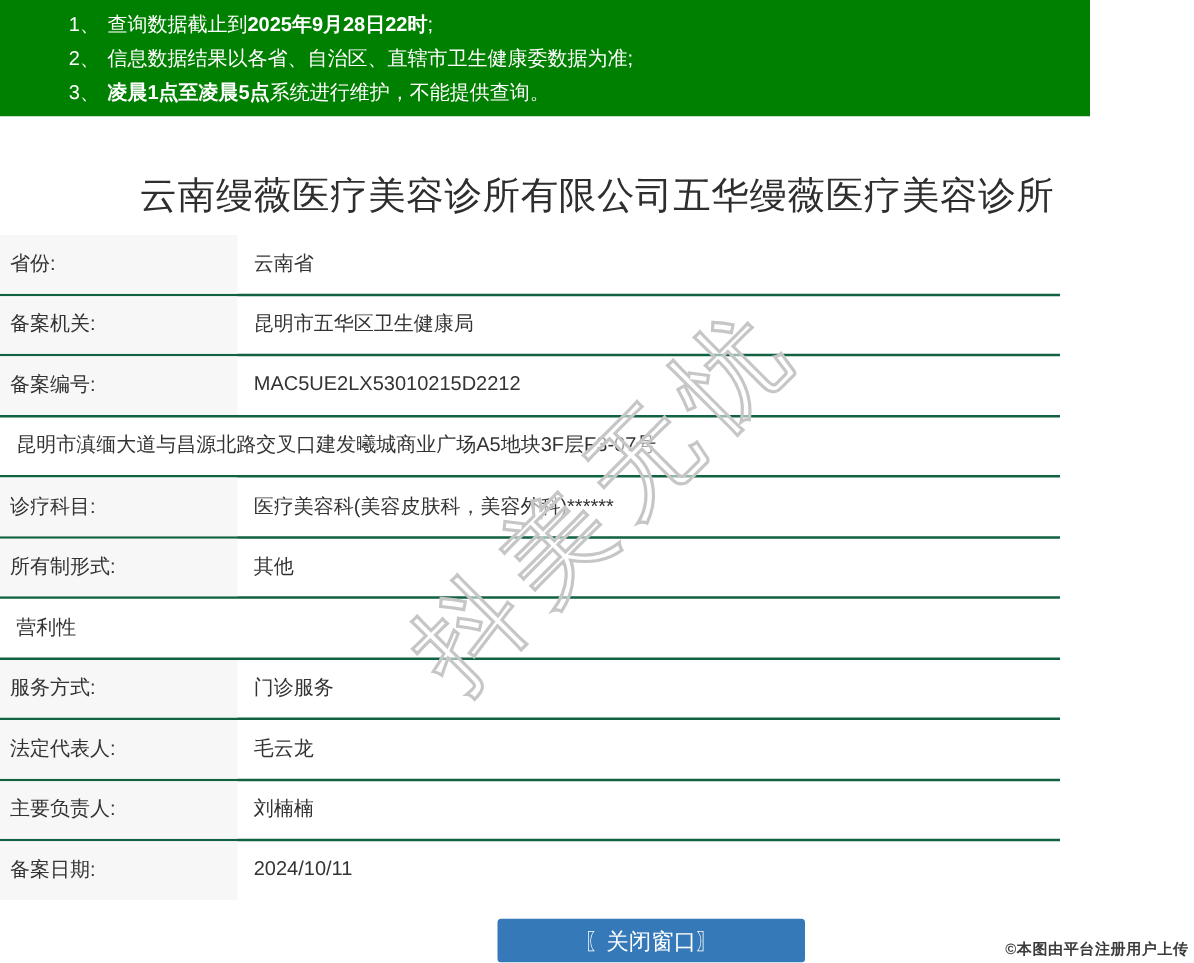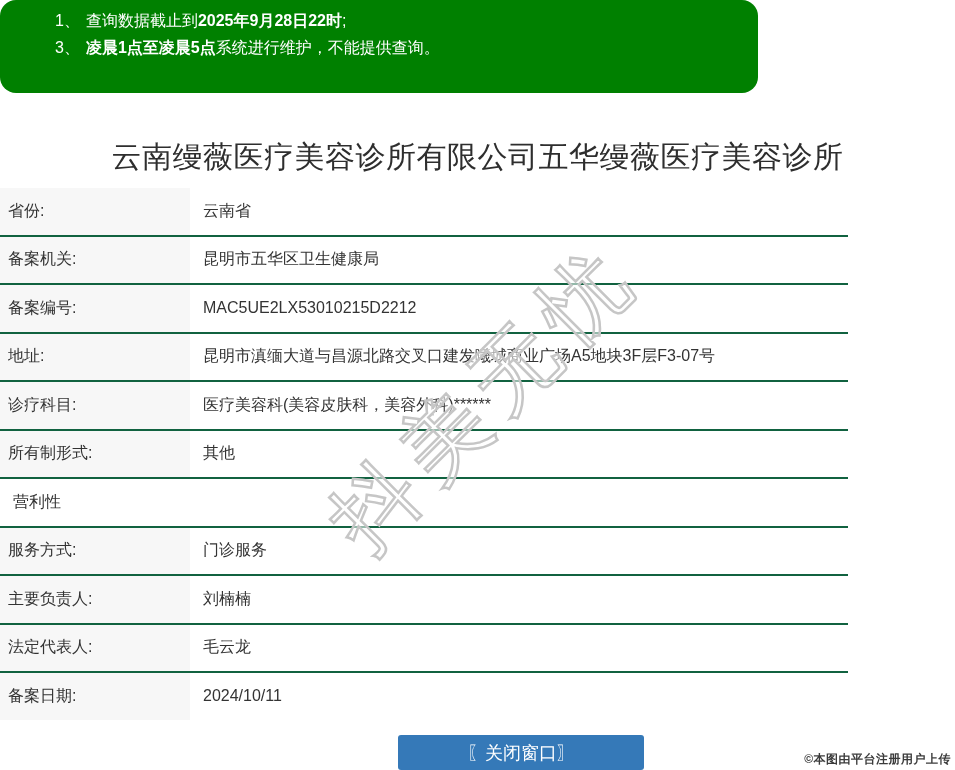--- a/index.html
+++ b/index.html
@@ -10,22 +10,22 @@
     --text:#333333;
   }
   html,body{margin:0;padding:0;}
   body{
     width:955px;height:770px;overflow:hidden;background:#ffffff;
     font-family:"Liberation Sans","DejaVu Sans",sans-serif;
     color:var(--text);position:relative;
   }
   
   .banner{
-    width:758px;height:93px;background:var(--green);
-    box-sizing:border-box;padding:7px 0 12px 55px;border-radius:16px;
+    width:872px;height:93px;background:var(--green);
+    box-sizing:border-box;padding:7px 0 12px 55px;
   }
   .notice-line{
     color:#ffffff;font-size:16px;line-height:27px;white-space:nowrap;
   }
   .notice-line .num{margin-right:6px;}
   .notice-line b{font-weight:700;}
   
   .page-title{
     margin:42px 0 0 0;height:43px;line-height:43px;
     text-align:center;font-size:30px;font-weight:500;color:#2e2e2e;
@@ -72,65 +72,65 @@
     text-shadow:-1px 0 0 #fff,1px 0 0 #fff,0 -1px 0 #fff,0 1px 0 #fff,
                 -1px -1px 0 #fff,1px 1px 0 #fff,1px -1px 0 #fff,-1px 1px 0 #fff;
   }
 </style>
 </head>
 <body>
 
 <div class="banner">
   <div id="notices">
       <div class="notice-line"><span class="num">1、</span><span>查询数据截止到</span><b>2025年9月28日22时</b><span>;</span></div>
+      <div class="notice-line"><span class="num">2、</span><span>信息数据结果以各省、自治区、直辖市卫生健康委数据为准;</span></div>
       <div class="notice-line"><span class="num">3、</span><b>凌晨1点至凌晨5点</b><span>系统进行维护，不能提供查询。</span></div>
     </div>
 </div>
 
 <h1 class="page-title">云南缦薇医疗美容诊所有限公司五华缦薇医疗美容诊所</h1>
 
 <div class="info-table" id="info-table">
     <div class="row">
       <div class="label">省份:</div>
       <div class="value">云南省</div>
     </div>
     <div class="row">
       <div class="label">备案机关:</div>
       <div class="value">昆明市五华区卫生健康局</div>
     </div>
     <div class="row">
       <div class="label">备案编号:</div>
       <div class="value">MAC5UE2LX53010215D2212</div>
     </div>
     <div class="row">
-      <div class="label">地址:</div>
       <div class="value">昆明市滇缅大道与昌源北路交叉口建发曦城商业广场A5地块3F层F3-07号</div>
     </div>
     <div class="row">
       <div class="label">诊疗科目:</div>
       <div class="value">医疗美容科(美容皮肤科，美容外科)******</div>
     </div>
     <div class="row">
       <div class="label">所有制形式:</div>
       <div class="value">其他</div>
     </div>
     <div class="row">
       <div class="value">营利性</div>
     </div>
     <div class="row">
       <div class="label">服务方式:</div>
       <div class="value">门诊服务</div>
     </div>
     <div class="row">
+      <div class="label">法定代表人:</div>
+      <div class="value">毛云龙</div>
+    </div>
+    <div class="row">
       <div class="label">主要负责人:</div>
       <div class="value">刘楠楠</div>
-    </div>
-    <div class="row">
-      <div class="label">法定代表人:</div>
-      <div class="value">毛云龙</div>
     </div>
     <div class="row">
       <div class="label">备案日期:</div>
       <div class="value">2024/10/11</div>
     </div>
   </div>
 
 <div class="watermark">抖美无忧</div>
 
 <button class="close-btn">〖关闭窗口〗</button>

